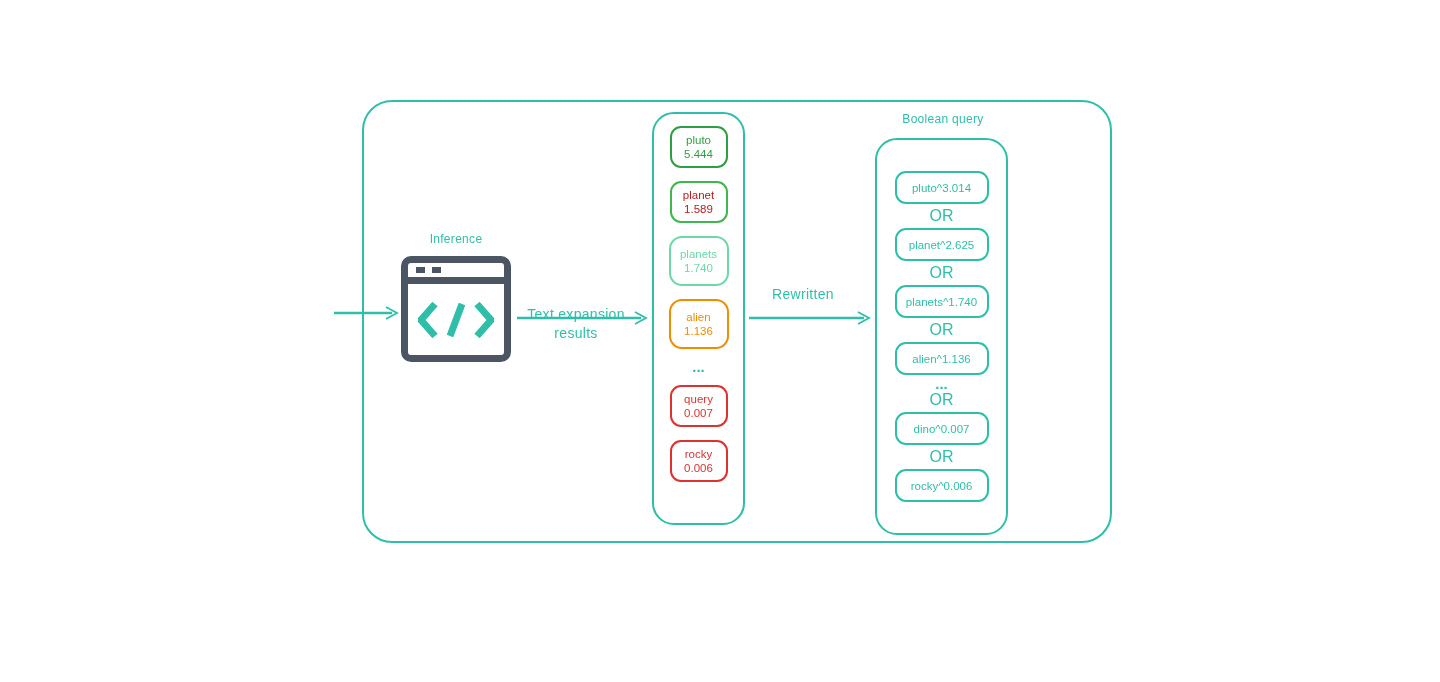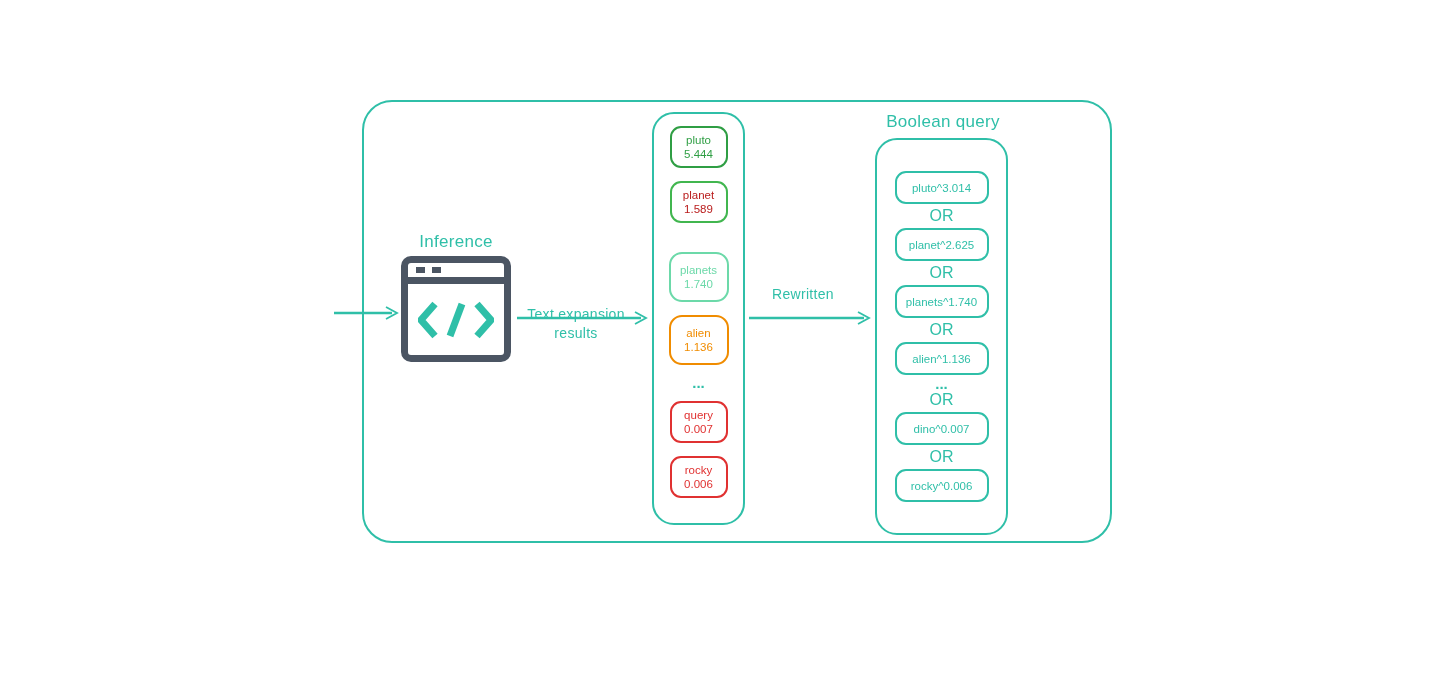--- a/index.html
+++ b/index.html
@@ -14,21 +14,21 @@
 
   
   .pipeline{left:362px;top:100px;width:750px;height:443px;border:2.5px solid var(--teal);border-radius:30px;}
 
   
   .query-box{left:196px;top:252px;width:132px;height:115px;border:2.5px solid var(--dark);border-radius:22px;
              display:flex;align-items:center;justify-content:center;}
   .query-box span{font-size:15px;color:var(--dark);letter-spacing:.3px;}
 
   
-  .lbl{position:absolute;color:var(--teal);text-align:center;font-size:17px;letter-spacing:.3px;}
+  .lbl{position:absolute;color:var(--teal);text-align:center;font-size:12px;letter-spacing:.3px;}
   .lbl-inference{left:398px;top:232px;width:116px;}
   .lbl-expansion{left:514px;top:266px;width:124px;font-size:14px;line-height:1.35;margin-top:39px;}
   .lbl-rewritten{left:753px;top:286px;width:100px;font-size:14px;}
   .lbl-boolean{left:872px;top:112px;width:142px;}
 
   
   .win{left:401px;top:256px;width:110px;height:106px;border:7px solid var(--slate);border-radius:10px;background:#fff;}
   .win-header{height:14px;border-bottom:7px solid var(--slate);display:flex;align-items:center;gap:7px;padding-left:8px;}
   .win-dot{width:9px;height:6px;background:var(--slate);}
   .win-body{height:71px;display:flex;align-items:center;justify-content:center;}
@@ -100,21 +100,21 @@
 
   <div class="box tokens-panel">
     <div class="token" style="color: rgb(47, 158, 68); border-color: rgb(47, 158, 68);">
       <span>pluto</span>
       <span>5.444</span>
     </div>
     <div class="token" style="color: #b91c1c; border-color: rgb(65, 182, 79);">
       <span>planet</span>
       <span>1.589</span>
     </div>
-    <div class="token tall" style="color: rgb(108, 217, 169); border-color: rgb(108, 217, 169); margin-top: 16px;">
+    <div class="token tall" style="color: rgb(108, 217, 169); border-color: rgb(108, 217, 169);">
       <span>planets</span>
       <span>1.740</span>
     </div>
     <div class="token tall" style="color: rgb(240, 140, 0); border-color: rgb(240, 140, 0);">
       <span>alien</span>
       <span>1.136</span>
     </div>
     <div class="ellipsis">...</div>
     <div class="token" style="color: rgb(224, 49, 49); border-color: rgb(224, 49, 49);">
       <span>query</span>

